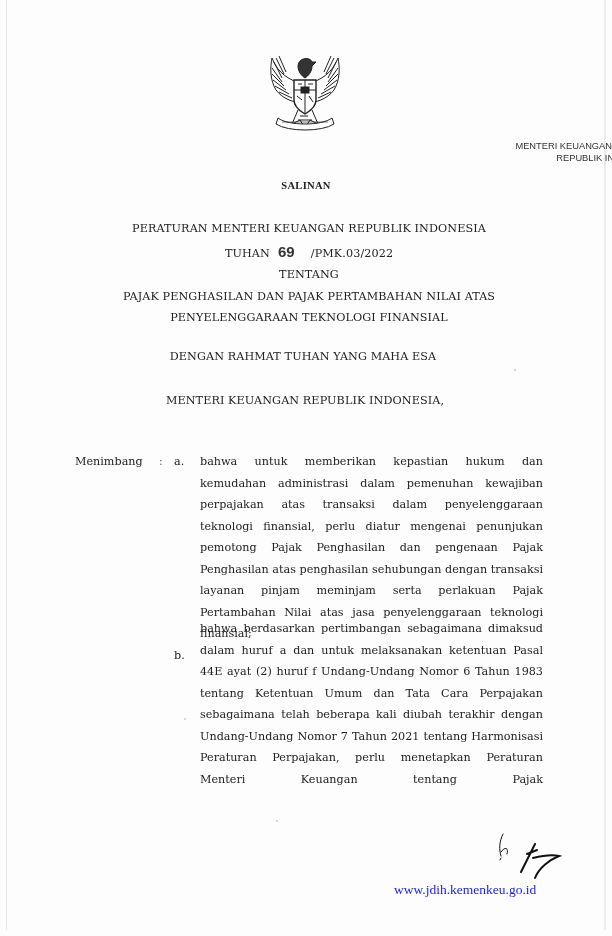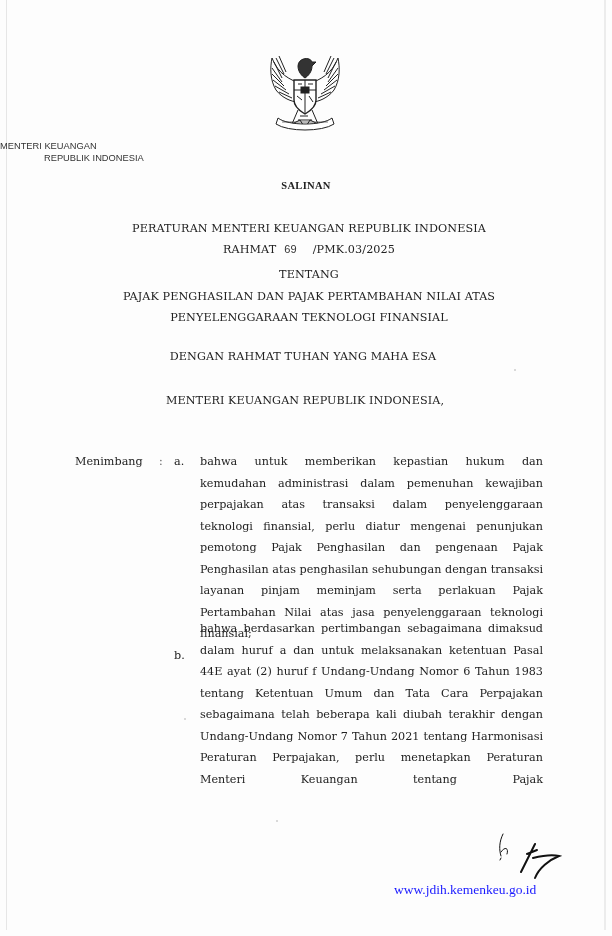--- a/index.html
+++ b/index.html
@@ -3,24 +3,24 @@
   <meta charset="utf-8">
   <style>
     html, body { margin: 0; padding: 0; }
     body {
       width: 612px; height: 936px; background: #fdfdfd; position: relative; overflow: hidden;
       font-family: "DejaVu Serif", "Liberation Serif", serif; color: #222;
     }
     .page-edge-left { position: absolute; left: 6px; top: 0; width: 1px; height: 930px; background: #e6e6e6; }
     .page-edge-right { position: absolute; left: 604px; top: 0; width: 2px; height: 930px; background: #ececec; }
     .emblem { position: absolute; left: 262px; top: 44px; width: 86px; height: 92px; }
-    .inst { position: absolute; left: 0; width: 612px; text-align: left; font-family: "Liberation Sans", "DejaVu Sans", sans-serif; font-size: 9.3px; color: #333; }
+    .inst { position: absolute; left: 0; width: 612px; text-align: right; font-family: "Liberation Sans", "DejaVu Sans", sans-serif; font-size: 9.3px; color: #333; }
     .salinan { position: absolute; top: 180px; left: 0; width: 612px; text-align: center; font-family: "Liberation Serif", serif; font-weight: bold; font-size: 10.5px; letter-spacing: 0.3px; }
     .center-line { position: absolute; left: 0; width: 618px; text-align: center; font-size: 11.2px; letter-spacing: 0.1px; white-space: nowrap; }
-    .nomor-num { font-family: "Liberation Sans", sans-serif; font-size: 11px; margin: 0 16px 0 8px; color: #333; }
+    .nomor-num { font-family: "Liberation Sans", sans-serif; font-size: 15px; margin: 0 16px 0 8px; color: #333; font-weight: bold; }
     .menimbang { position: absolute; left: 75px; top: 455px; font-size: 11.2px; }
     .colon { position: absolute; left: 159px; top: 455px; font-size: 11px; color: #666; }
     .item-label { position: absolute; left: 174px; font-size: 11.2px; }
     .item-body { position: absolute; left: 200px; width: 343px; font-size: 11.2px; line-height: 21.5px; text-align: justify; }
     .item-body p { margin: 0; }
     .sig { position: absolute; left: 497px; top: 828px; width: 65px; height: 60px; }
     .url { position: absolute; left: 394px; top: 882px; font-family: Liberation Serif, serif; font-size: 13.5px; color: #1a1aff; }
     .speck { position: absolute; width: 2px; height: 2px; background: #ccc; border-radius: 1px; }
   </style>
 </head>
@@ -53,21 +53,21 @@
   </g>
 </svg>
 
 <div class="inst" style="top:141px;">MENTERI KEUANGAN</div>
 <div class="inst" style="top:153px;margin-left:44px;">REPUBLIK INDONESIA</div>
 
 <div class="salinan">SALINAN</div>
 
 <div class="center-line" style="top:222px;">PERATURAN MENTERI KEUANGAN REPUBLIK INDONESIA</div>
 <div class="center-line" style="top:243px;">
-  <span>RAHMAT</span><span class="nomor-num">69</span><span>/PMK.03/2025</span>
+  <span>TUHAN</span><span class="nomor-num">69</span><span>/PMK.03/2022</span>
 </div>
 <div class="center-line" style="top:268px;">TENTANG</div>
 <div class="center-line" style="top:290px;">PAJAK PENGHASILAN DAN PAJAK PERTAMBAHAN NILAI ATAS</div>
 <div class="center-line" style="top:311px;">PENYELENGGARAAN TEKNOLOGI FINANSIAL</div>
 
 <div class="center-line" style="top:350px; left:-6px;">DENGAN RAHMAT TUHAN YANG MAHA ESA</div>
 <div class="center-line" style="top:394px; left:-4px;">MENTERI KEUANGAN REPUBLIK INDONESIA,</div>
 
 <div class="speck" style="left:514px; top:369px;"></div>
 <div class="speck" style="left:276px; top:820px;"></div>

